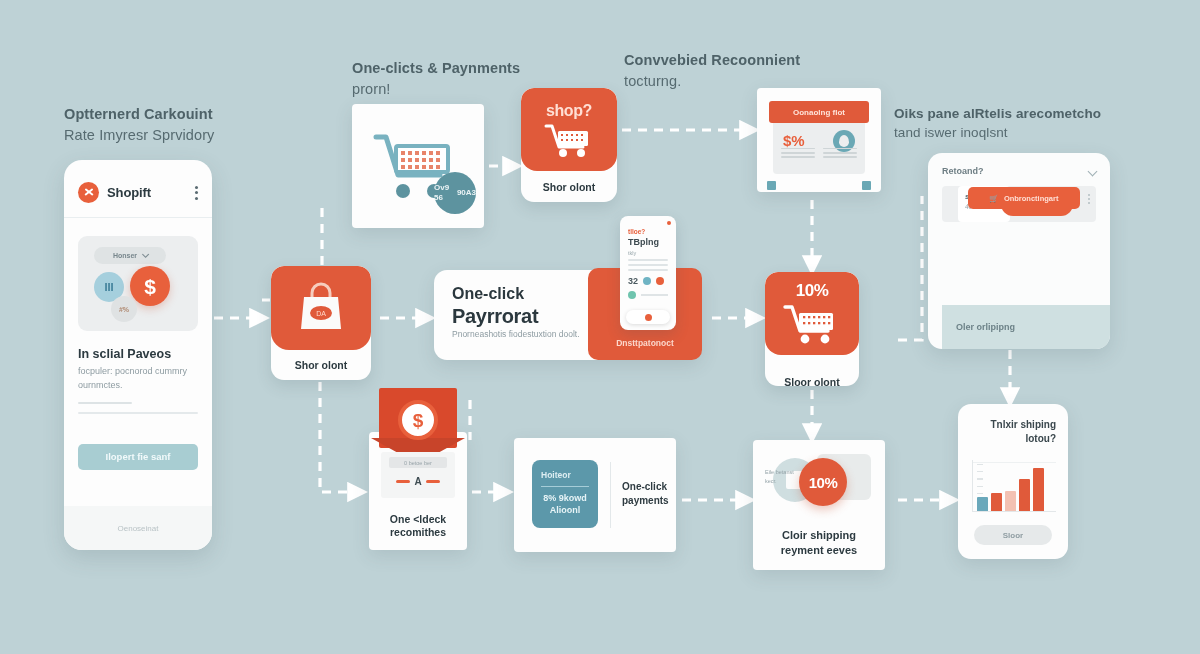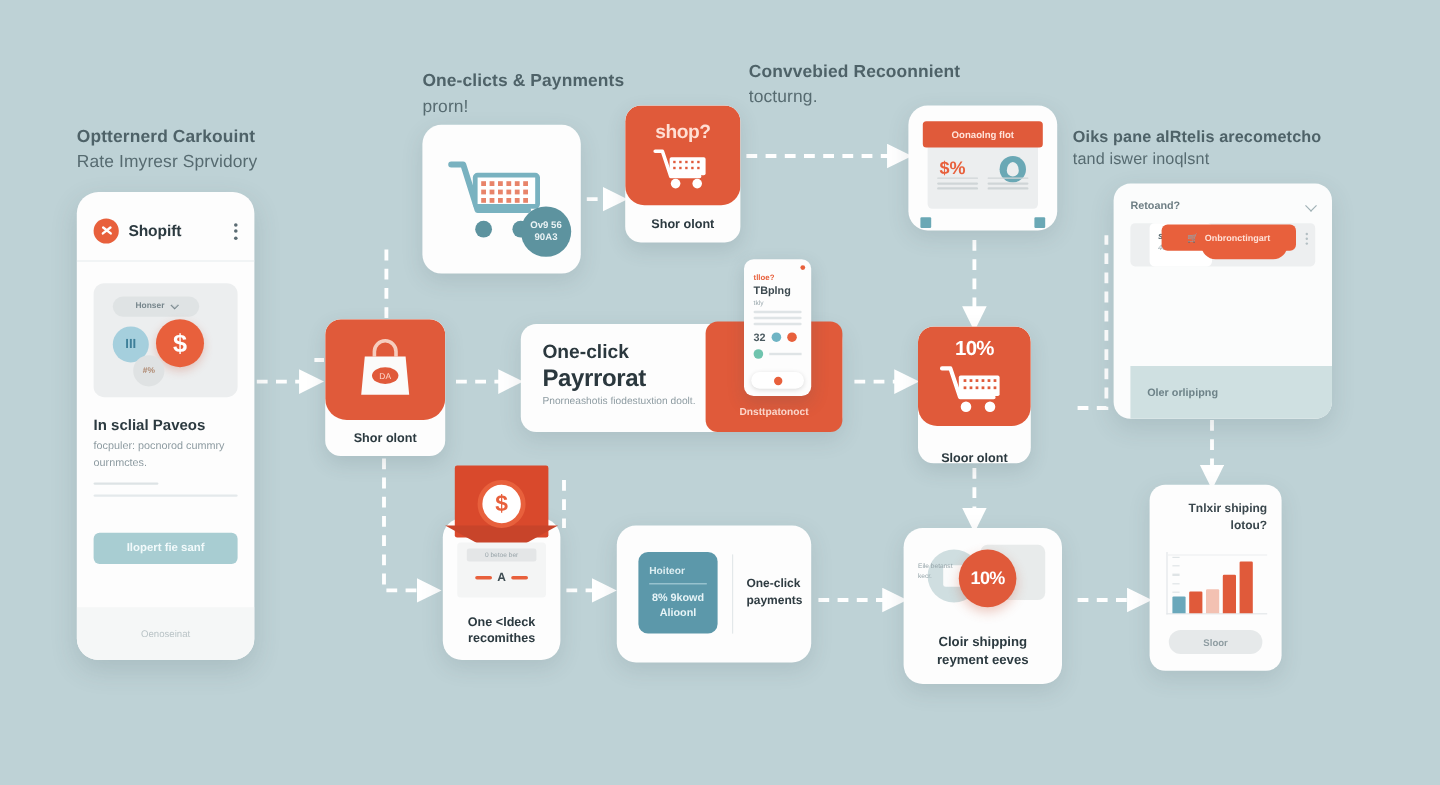--- a/index.html
+++ b/index.html
@@ -21,21 +21,21 @@
     font-weight: 600;
     line-height: 1.42;
     letter-spacing: .1px;
     filter: blur(.35px);
   }
   .heading .sub { font-weight: 500; opacity: .92; }
 
   
   .card {
     background: #fdfdfd;
-    border-radius: 16px;
+    border-radius: 4px;
     box-shadow: 0 6px 18px rgba(60,80,88,.13);
   }
 
   
   #phone {
     left: 64px; top: 160px; width: 148px; height: 390px;
     background: #fdfdfd; border-radius: 18px;
     box-shadow: 0 8px 22px rgba(60,80,88,.16);
     overflow: hidden;
   }
@@ -99,21 +99,21 @@
     position:absolute; left:0; right:0; bottom:0; height:44px; background:#f5f7f7;
     display:flex; align-items:center; justify-content:center;
     font-size:8px; color:#b9c3c6; filter:blur(.5px);
   }
 
   
   #cart-card { left:352px; top:104px; width:132px; height:124px; }
   .cart-ico { position:absolute; left:50%; top:50%; transform:translate(-50%,-50%); }
   .badge-teal {
     position:absolute; right:8px; bottom:14px; width:42px; height:42px; border-radius:50%;
-    background:#5d939f; display:flex; flex-direction:column; align-items:center; justify-content:center;
+    background:#5d939f; display:flex; flex-direction:row; align-items:center; justify-content:center;
     color:#eaf3f5; font-size:8px; font-weight:700; line-height:1.25; filter:blur(.4px);
   }
 
   
   #shop-tile { left:521px; top:88px; width:96px; height:114px; background:#fdfdfd; border-radius:13px;
     box-shadow:0 6px 16px rgba(60,80,88,.14); overflow:hidden; }
   #shop-tile .orange {
     height:83px; background:#e05a3a; border-radius:13px 13px 16px 16px;
     display:flex; flex-direction:column; align-items:center; justify-content:center; gap:2px;
   }

